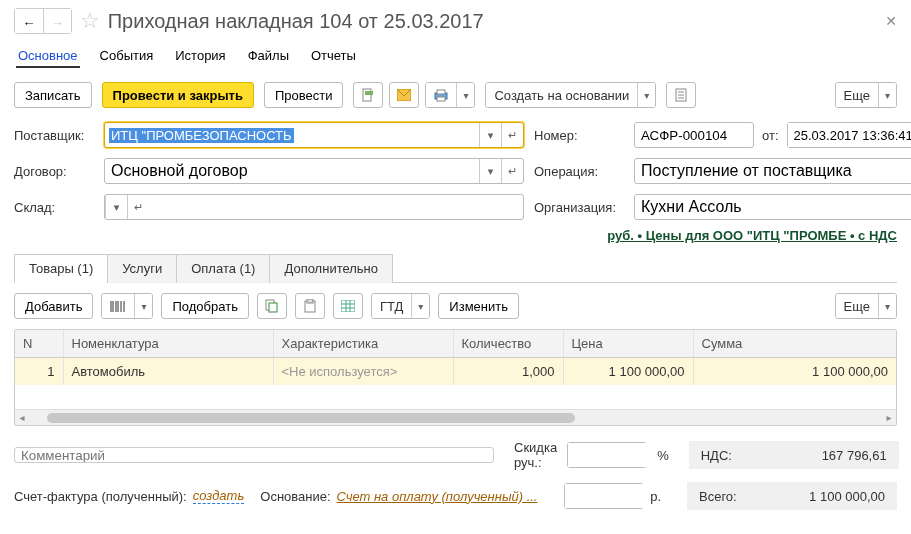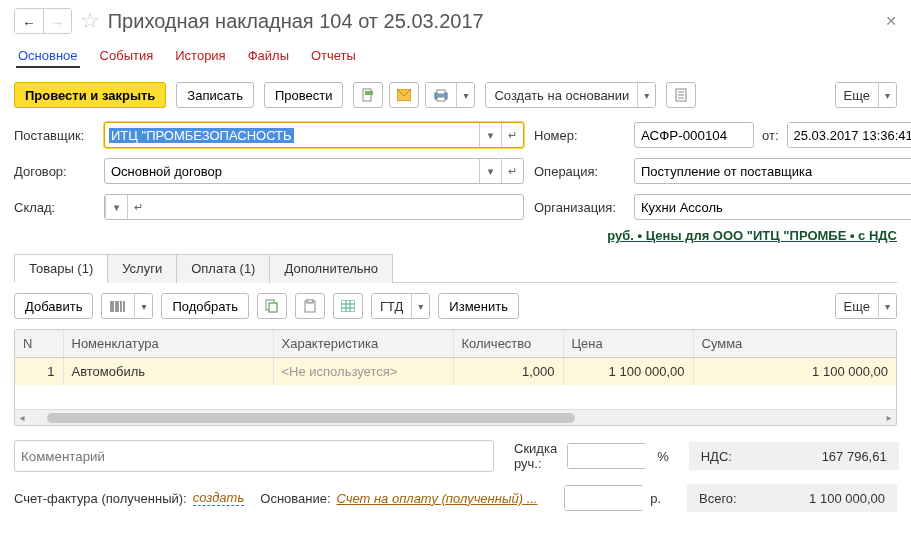--- a/index.html
+++ b/index.html
@@ -9,39 +9,39 @@
 
   .titlebar { display: flex; align-items: center; gap: 8px; margin-bottom: 10px; }
   .nav-buttons { display: flex; border: 1px solid #ccc; border-radius: 3px; }
   .nav-btn { width: 28px; height: 24px; display: flex; align-items: center; justify-content: center; background: #fff; border: none; cursor: pointer; }
   .nav-btn + .nav-btn { border-left: 1px solid #ccc; }
   .star { color: #ccc; font-size: 22px; }
   .title { font-size: 20px; color: #555; font-weight: normal; flex: 1; }
   .close-x { color: #888; font-size: 14px; cursor: pointer; }
 
   .tabs-nav { display: flex; gap: 18px; border: none; margin-bottom: 14px; padding-left: 2px; }
-  .tab-link { color: #b91c1c; cursor: pointer; padding: 4px 2px; }
+  .tab-link { color: #000000; cursor: pointer; padding: 4px 2px; }
   .tab-link.active { color: #1d4ed8; border-bottom: 2px solid #333; padding-bottom: 3px; }
 
   .toolbar { display: flex; align-items: center; gap: 10px; margin-bottom: 14px; }
   .toolbar-group { display: flex; align-items: center; gap: 6px; }
   .btn { height: 26px; padding: 0 10px; border: 1px solid #bbb; border-radius: 3px; background: #fff; cursor: pointer; display: inline-flex; align-items: center; justify-content: center; gap: 4px; font-size: 13px; }
   .btn-yellow { background: #ffdd2d; border-color: #d9b500; font-weight: bold; }
   .btn-icon { width: 30px; padding: 0; }
   .btn-split { display: inline-flex; border: 1px solid #bbb; border-radius: 3px; overflow: hidden; height: 26px; }
   .btn-split .seg { border: none; background: #fff; padding: 0 8px; display: inline-flex; align-items: center; justify-content: center; cursor: pointer; }
   .btn-split .seg + .seg { border-left: 1px solid #ccc; }
   .split-arrow { padding: 0 6px !important; color: #666; font-size: 10px; }
   .spacer { flex: 1; }
 
   .form-grid { display: grid; grid-template-columns: 80px 420px 90px 1fr; column-gap: 10px; row-gap: 10px; align-items: center; margin-bottom: 8px; }
   .label { color: #333; }
   .input-combo { display: flex; width: 100%; border: 1px solid #bbb; border-radius: 3px; height: 26px; background: #fff; }
   .input-combo.highlighted { border: 1px solid #dba400; box-shadow: 0 0 0 1px #f7d34a; }
-  .input-combo input { flex: 1; border: none; outline: none; padding: 0 6px; font-size: 13px; background: transparent; }
+  .input-combo input { flex: 1; border: none; outline: none; padding: 0 6px; font-size: 16px; background: transparent; }
   .input-combo .addon { width: 22px; border-left: 1px solid #ccc; display: flex; align-items: center; justify-content: center; color: #666; cursor: pointer; font-size: 11px; }
   .input-sel { background: #4a90e2; color: #fff; padding: 0 2px; }
 
   .number-date-row { display: flex; align-items: center; gap: 8px; }
   .short-input { width: 120px; border: 1px solid #bbb; border-radius: 3px; height: 26px; padding: 9px 6px; }
   .date-combo { display: flex; width: 170px; border: 1px solid #bbb; border-radius: 3px; height: 26px; }
   .date-combo input { flex: 1; border: none; outline: none; padding: 0 6px; font-size: 13px; }
 
   .price-link-row { text-align: right; margin: 6px 0 10px; }
   .price-link { color: #14532d; text-decoration: underline; cursor: pointer; font-weight: bold; }
@@ -61,21 +61,21 @@
   .num-col { width: 48px; text-align: right; }
   .qty-col, .price-col, .sum-col { text-align: right; }
   .muted { color: #999; }
 
   .hscroll { height: 16px; background: #f0f0f0; border-top: 1px solid #ddd; display: flex; align-items: center; }
   .hscroll .thumb { height: 10px; background: #c8c8c8; border-radius: 5px; width: 60%; margin-left: 2%; }
   .hscroll .arrow { width: 14px; text-align: center; color: #888; font-size: 10px; }
   .table-pad { height: 24px; }
 
   .footer-row { display: flex; align-items: center; gap: 10px; margin-top: 14px; }
-  .comment-input { flex: 0 0 480px; height: 32px; border: 1px solid #ccc; border-radius: 3px; padding: 0 6px; }
+  .comment-input { flex: 0 0 480px; height: 16px; border: 1px solid #ccc; border-radius: 3px; padding: 0 6px; }
   .footer-spacer { flex: 1; }
   .num-field { display: flex; width: 80px; border: 1px solid #bbb; border-radius: 3px; height: 26px; }
   .num-field input { flex: 1; border: none; text-align: right; padding: 0 4px; }
   .num-field .addon { width: 20px; border-left: 1px solid #ccc; display: flex; align-items: center; justify-content: center; font-size: 11px; }
 
   .totals-box { background: #f0f0f0; padding: 4px 12px; min-width: 210px; display: flex; justify-content: space-between; align-items: center; height: 28px; }
   .totals-val { font-weight: normal; }
 
   .footer-row2 { display: flex; align-items: center; gap: 6px; margin-top: 12px; }
   .link { color: #a16207; text-decoration: underline; cursor: pointer; font-style: italic; }
@@ -104,22 +104,22 @@
 
   <div class="tabs-nav">
     <span class="tab-link active">Основное</span>
     <span class="tab-link">События</span>
     <span class="tab-link">История</span>
     <span class="tab-link">Файлы</span>
     <span class="tab-link">Отчеты</span>
   </div>
 
   <div class="toolbar">
+    <button class="btn">Записать</button>
     <button class="btn btn-yellow">Провести и закрыть</button>
-    <button class="btn">Записать</button>
     <button class="btn">Провести</button>
 
     <div class="toolbar-group">
       <button class="btn btn-icon">
         <svg width="14" height="14" viewBox="0 0 14 14">
             <rect x="2" y="1" width="8" height="12" fill="#fff" stroke="#888"></rect>
             <rect x="4" y="3" width="8" height="4" fill="#7db25c"></rect>
           </svg>
       </button>
       <button class="btn btn-icon">

